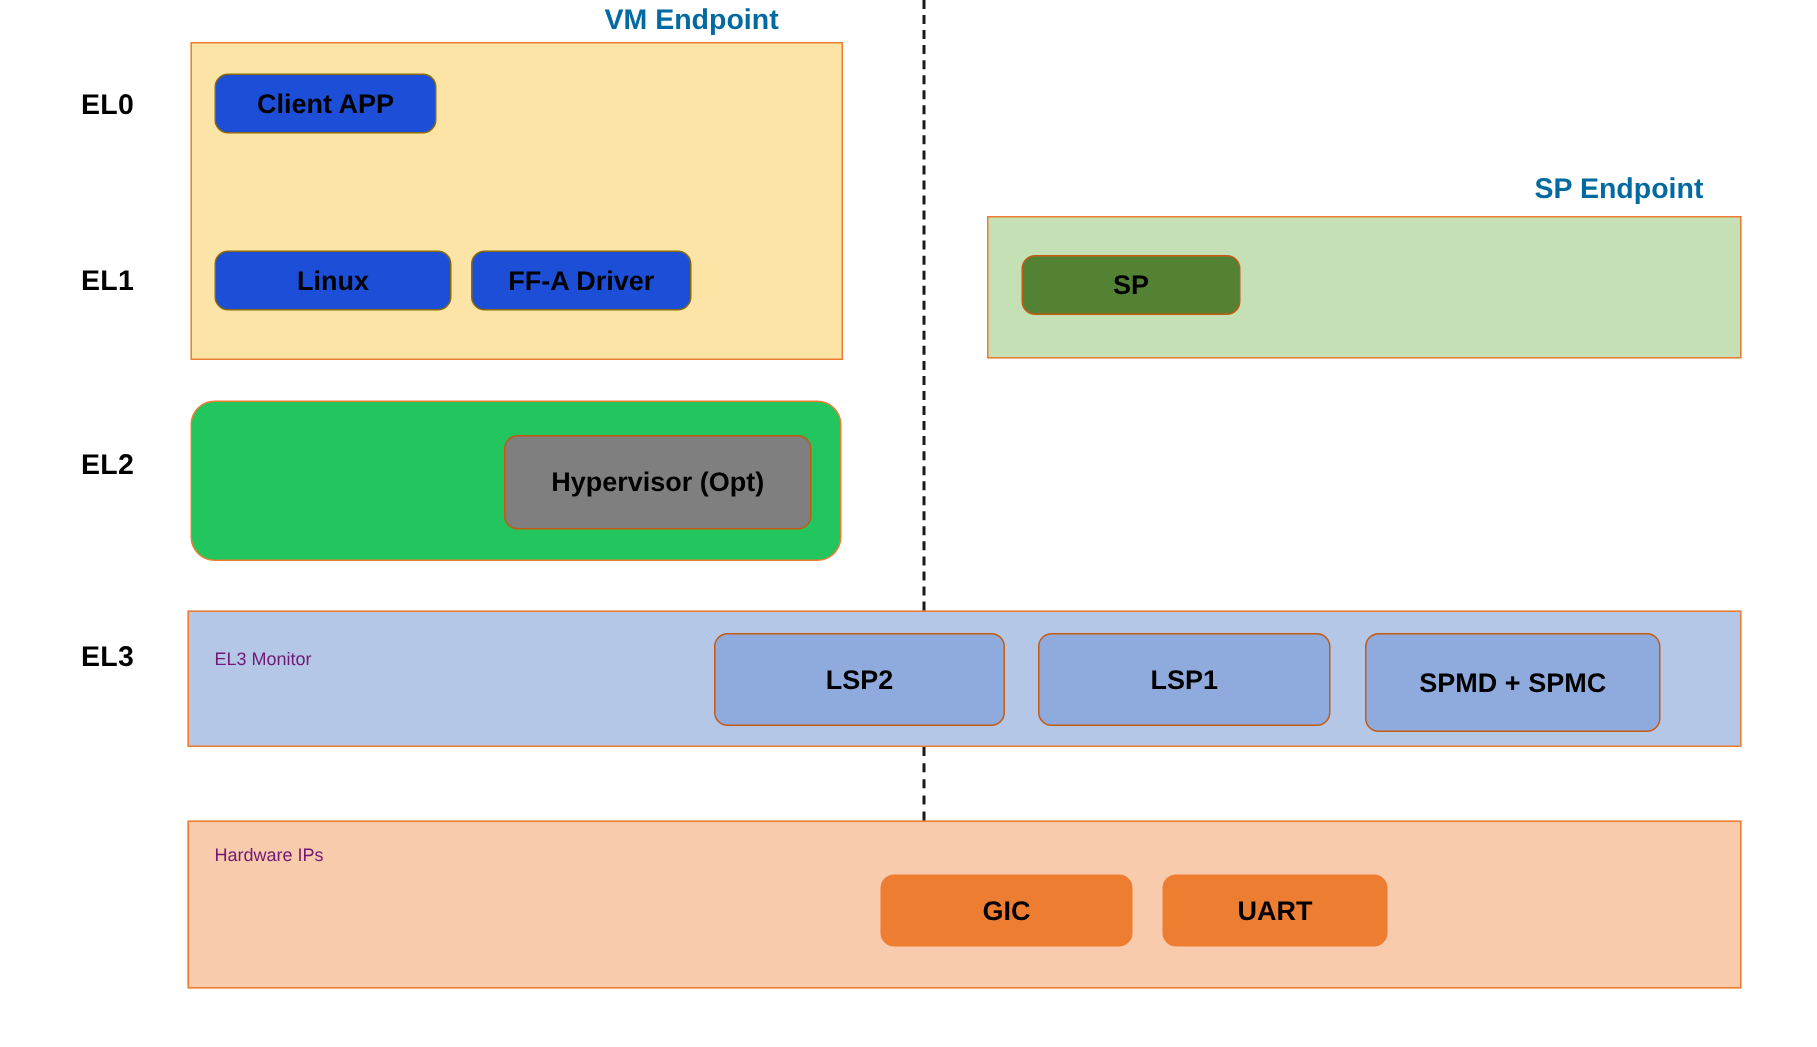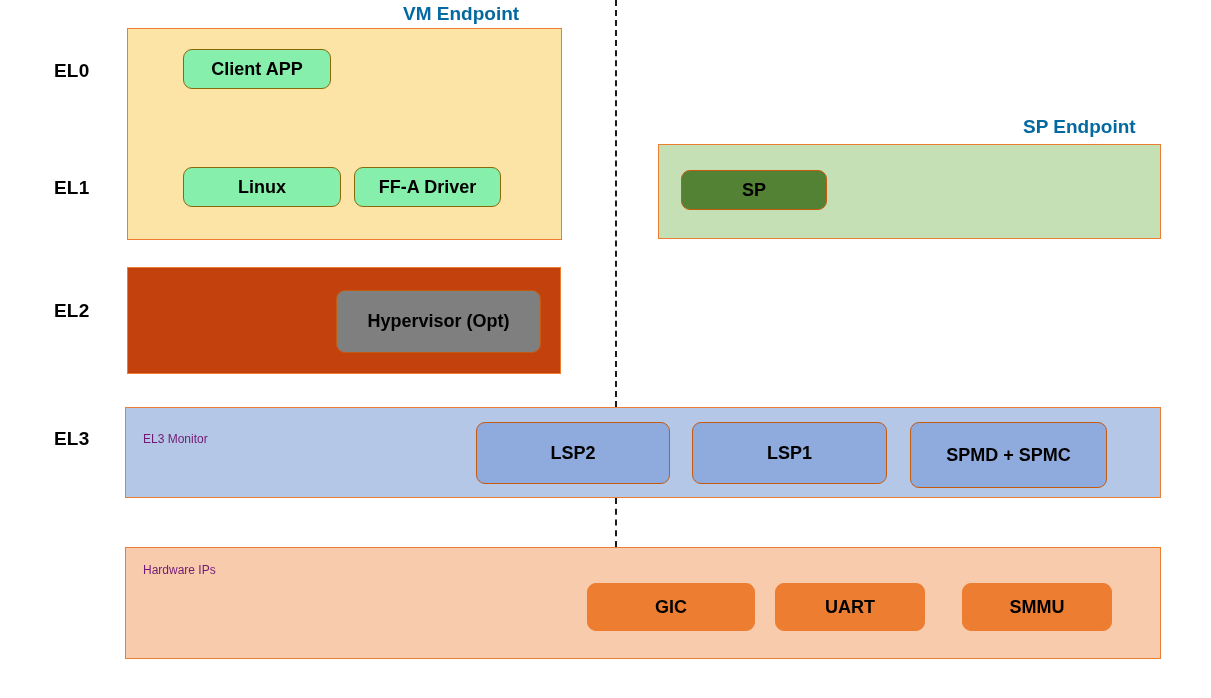--- a/index.html
+++ b/index.html
@@ -40,21 +40,21 @@
     color: #0369a1;
     white-space: nowrap;
   }
 
   
   .panel {
     border: 1.6px solid #ED7D31;
   }
   .panel-vm      { background: #FCE4A6; }
   .panel-sp      { background: #C5E0B4; }
-  .panel-el2     { background: #c2410c; }
+  .panel-el2     { background: #22c55e; border-radius: 16px; }
   .panel-el3     { background: #B4C7E7; }
   .panel-hw      { background: #F8CBAD; }
 
   
   .panel-caption {
     position: absolute;
     font-size: 12px;
     font-weight: normal;
     color: #701a75;
     white-space: nowrap;
@@ -67,23 +67,22 @@
     align-items: center;
     justify-content: center;
     font-size: 18px;
     font-weight: bold;
     color: #000000;
     text-align: center;
     white-space: nowrap;
     box-sizing: border-box;
   }
   .box-gold {
-    background: #86efac;
+    background: #1d4ed8;
     border: 1.6px solid #8a6a08;
-    margin-left: 40px;
   }
   .box-green {
     background: #548235;
     border: 1.6px solid #C55A11;
   }
   .box-gray {
     background: #7F7F7F;
     border: 1.6px solid #C55A11;
   }
   .box-blue {
@@ -147,19 +146,18 @@
 
   <div class="abs panel panel-hw" style="left:125px; top:547px; width:1036px; height:112px;">
 
     <div class="panel-caption" style="left:17px; top:15px;">Hardware IPs</div>
 
 
     <div class="abs box box-orange" style="left:461px; top:35px; width:168px; height:48px;">GIC</div>
 
     <div class="abs box box-orange" style="left:649px; top:35px; width:150px; height:48px;">UART</div>
 
-    <div class="abs box box-orange" style="left:836px; top:35px; width:150px; height:48px;">SMMU</div>
   </div>
 
   <div class="divider" style="left:615px; top:0px; height:407px;"></div>
   <div class="divider" style="left:615px; top:498px; height:49px;"></div>
 
 </div>
 
 </body></html>

